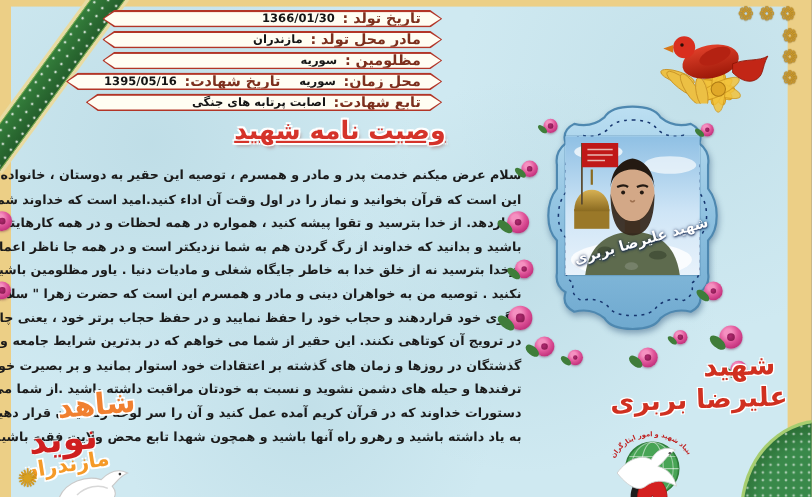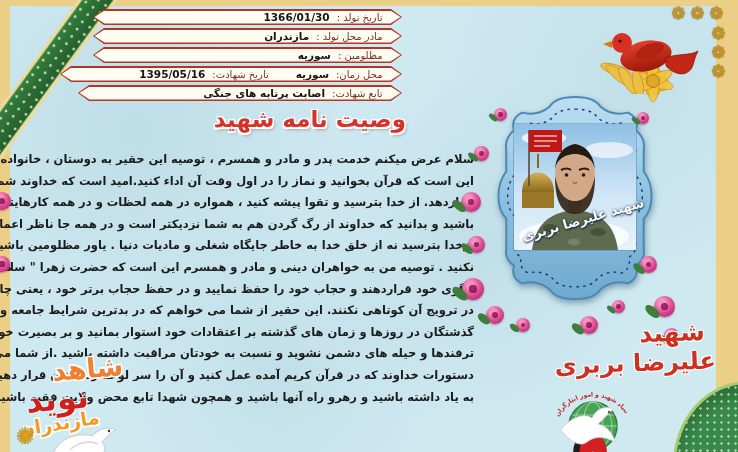--- a/index.html
+++ b/index.html
@@ -25,27 +25,27 @@
   
   .medallion{position:absolute;font-size:17px;line-height:1;color:#cf9d2c;
     text-shadow:0 0 1px #8a5f10,0 1px 1px rgba(120,80,10,.5);z-index:3;}
   
   .field{position:absolute;height:16px;z-index:4;
     background:#b23527;
     clip-path:polygon(11px 0,calc(100% - 11px) 0,100% 50%,calc(100% - 11px) 100%,11px 100%,0 50%);}
   .field .inner{position:absolute;inset:1.5px;background:#fffdf2;
     clip-path:polygon(10px 0,calc(100% - 10px) 0,100% 50%,calc(100% - 10px) 100%,10px 100%,0 50%);
     display:flex;align-items:center;direction:rtl;padding:0 18px;gap:7px;box-sizing:border-box;}
-  .f-label{font-size:10px;font-weight:normal;color:#7c2f1d;white-space:nowrap;}
+  .f-label{font-size:13px;font-weight:bold;color:#7c2f1d;white-space:nowrap;}
   .f-value{font-size:10.5px;font-weight:bold;color:#151515;white-space:nowrap;}
-  .pair-gap{margin-right:20px;}
-  
-  .banner-title{position:absolute;left:172px;top:106px;width:234px;z-index:4;
-    direction:rtl;font-size:23px;font-weight:bold;color:#d5332a;
-    text-shadow:-1.5px -1.5px 0 #fff,1.5px -1.5px 0 #fff,-1.5px 1.5px 0 #fff,1.5px 1.5px 0 #fff,0 1.5px 0 #fff,0 -1.5px 0 #fff,2px 3px 3px rgba(130,40,25,.35);}
+  .pair-gap{margin-right:10px;}
+  
+  .banner-title{position:absolute;left:192px;top:106px;width:234px;z-index:4;
+    direction:rtl;text-align:center;font-size:23px;font-weight:bold;color:#d5332a;
+    text-shadow:-1.5px -1.5px 0 #fff,1.5px -1.5px 0 #fff,-1.5px 1.5px 0 #fff,1.5px 1.5px 0 #fff,0 1.5px 0 #fff,0 -1.5px 0 #fff,2px 3px 3px rgba(130,40,25,.35);text-decoration:underline;}
   
   .will{position:absolute;left:8px;top:149px;width:466px;z-index:4;direction:rtl;}
   .will-line{height:21.6px;line-height:21.6px;font-size:11.5px;font-weight:bold;color:#1b1b1b;
     text-align:justify;text-align-last:justify;white-space:nowrap;}
   .will-line.last{text-align:center;text-align-last:center;}
   
   .frame{position:absolute;left:496px;top:94px;width:158px;height:208px;z-index:5;}
   .frame svg.cartouche{position:absolute;inset:0;filter:drop-shadow(1px 3px 3px rgba(30,70,110,.45));}
   .photo{position:absolute;left:18px;top:30px;width:122px;height:126px;
     background:linear-gradient(#8fc0e4,#cfe5f6 55%,#e8f2fb);overflow:hidden;

